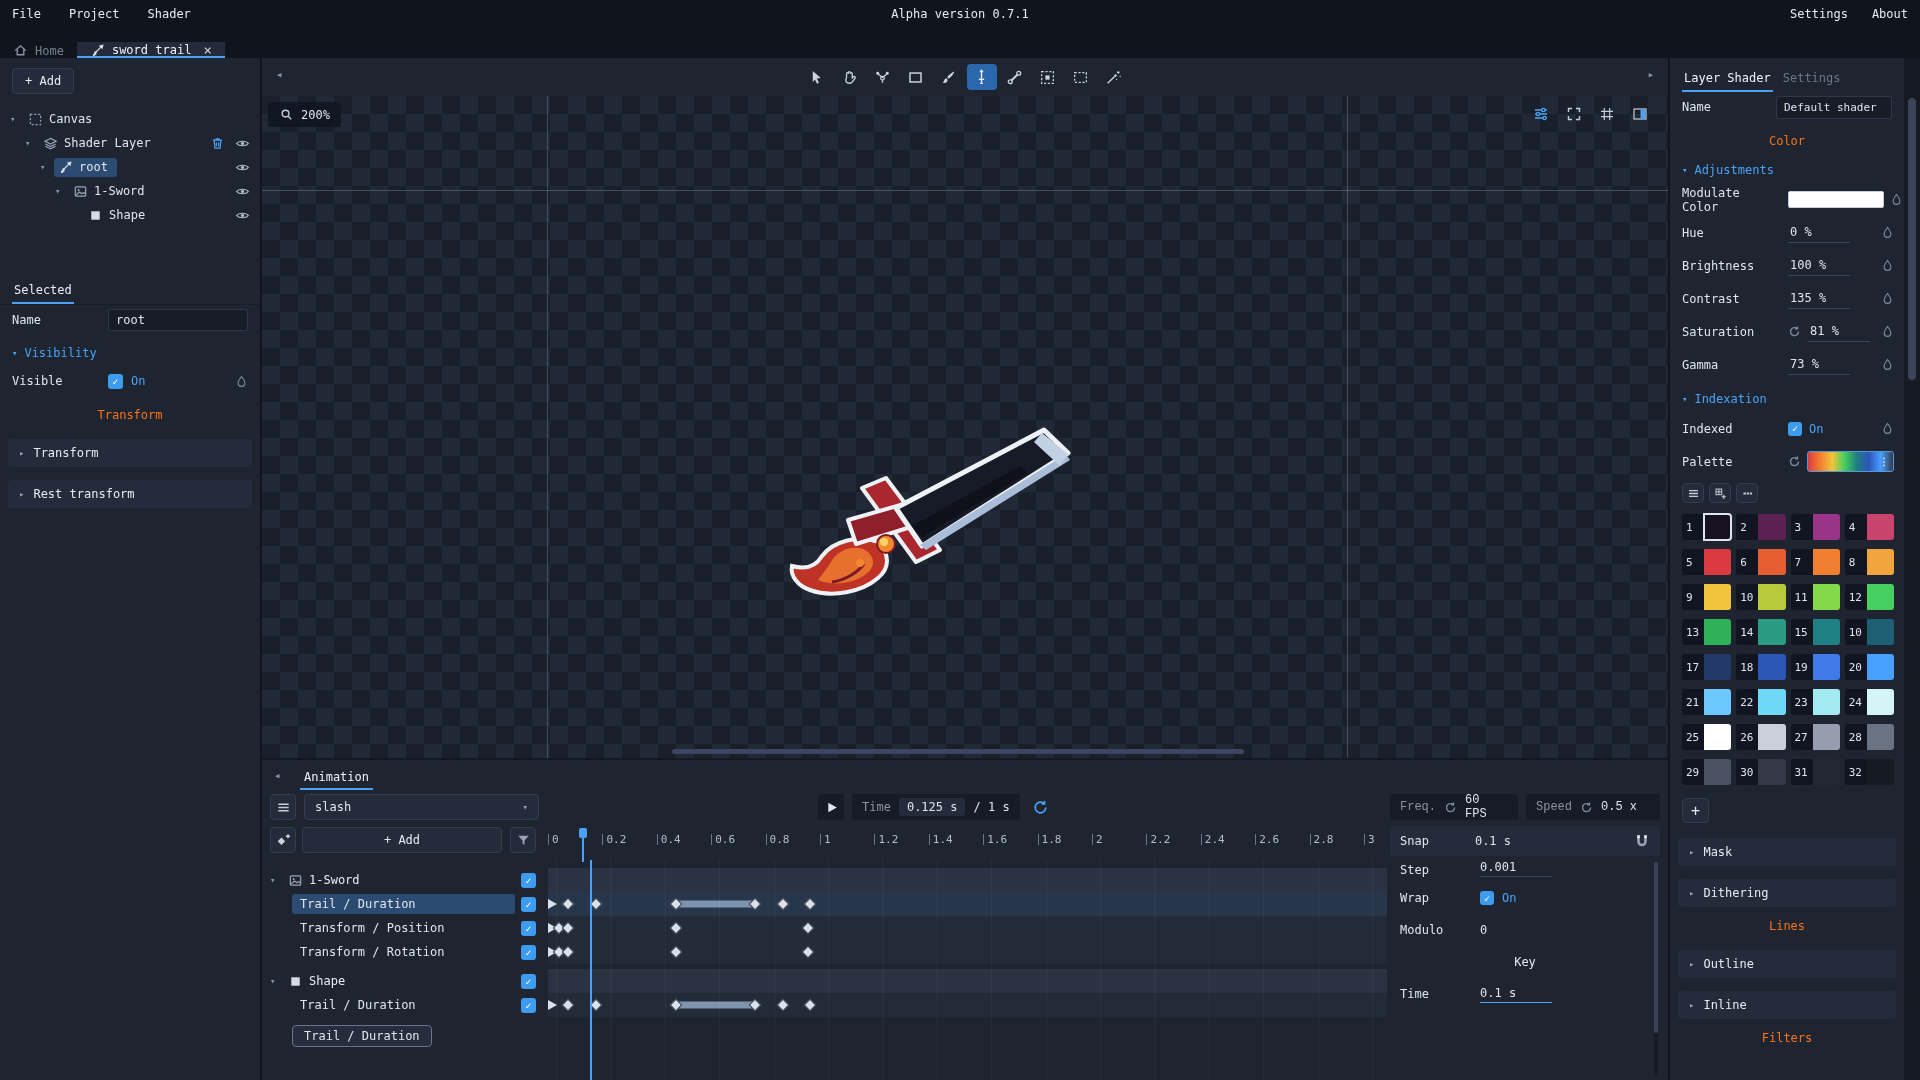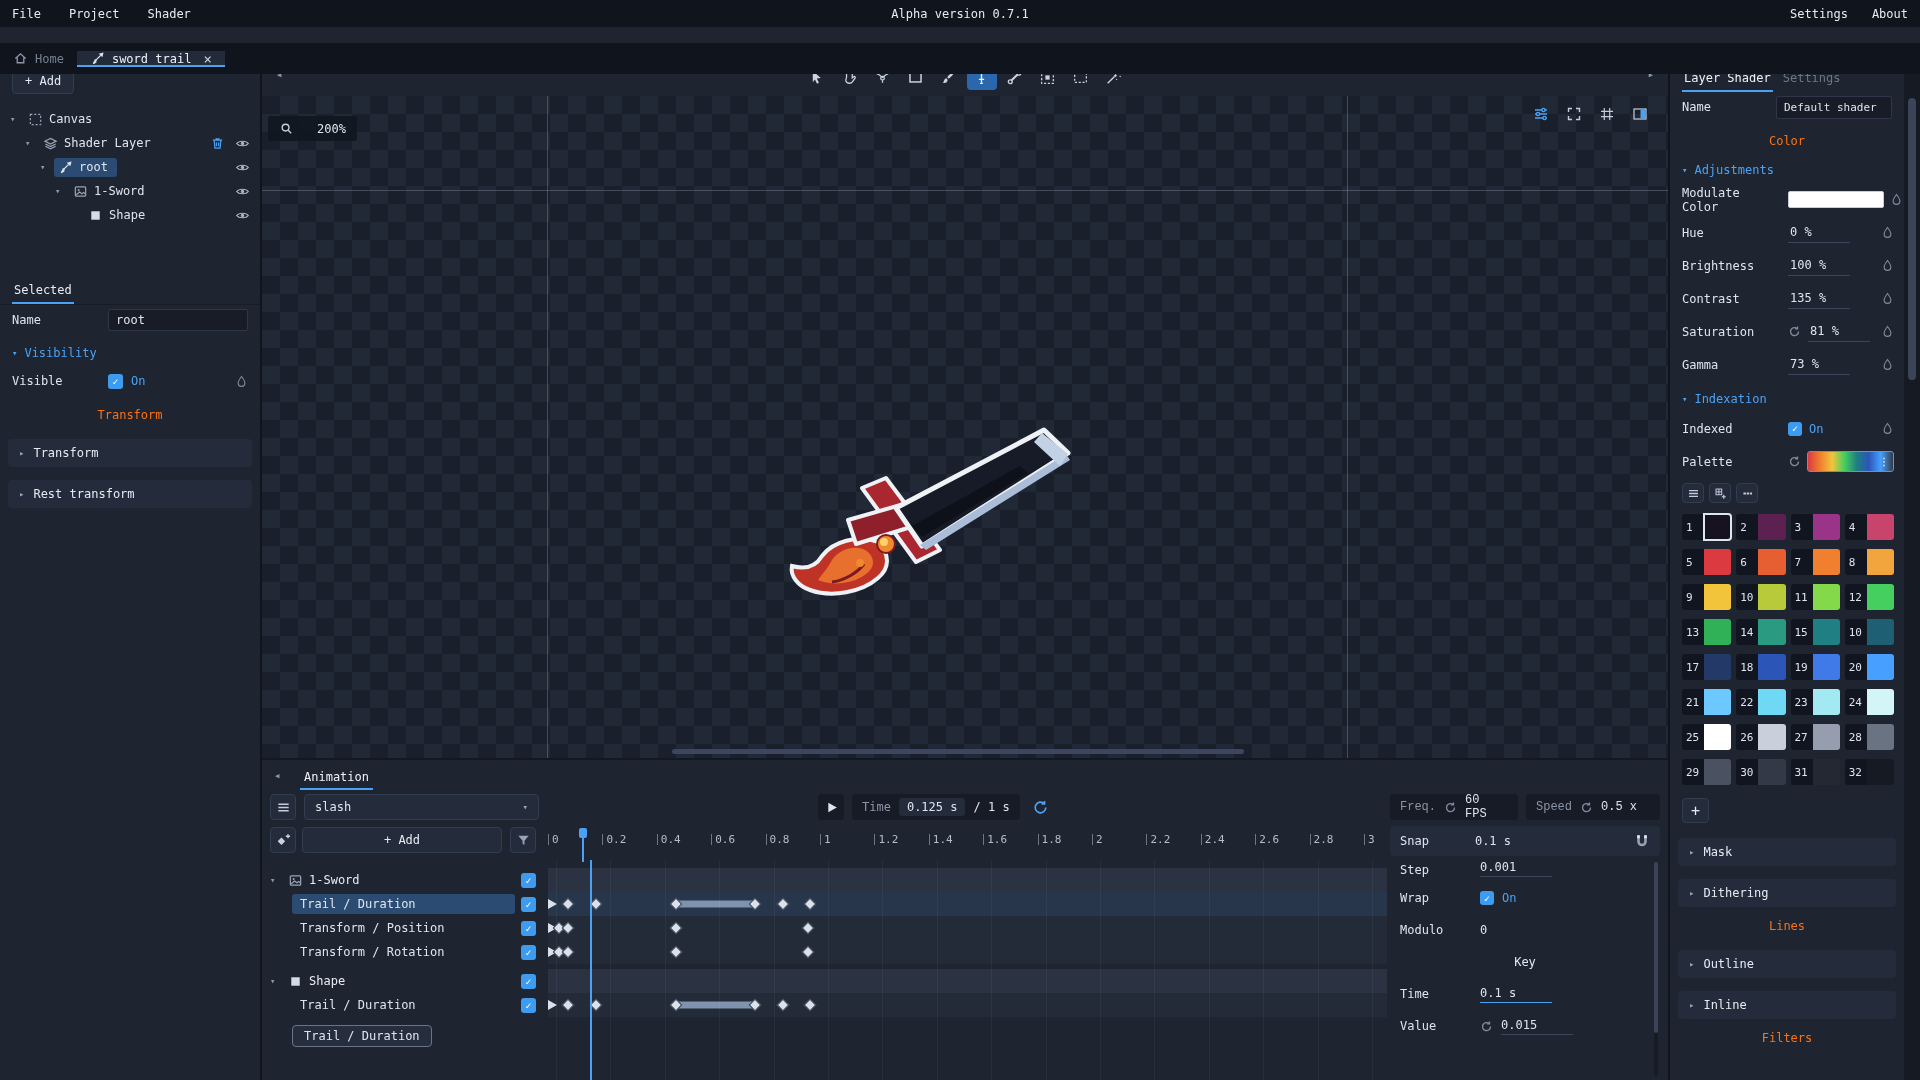--- a/index.html
+++ b/index.html
@@ -14,21 +14,21 @@
 .muted{color:#8b94a6;}
 
 
 .menubar{position:absolute;top:0;left:0;right:0;height:27px;background:#10141c;display:flex;align-items:center;padding:0 12px;z-index:20;}
 .menubar .menus{display:flex;gap:28px;}
 .menu-item{color:#e6ebf3;cursor:default;}
 .mb-title{position:absolute;left:50%;transform:translateX(-50%);color:#e6ebf3;}
 .mb-right{margin-left:auto;display:flex;gap:24px;}
 
 
-.tabbar{position:absolute;top:27px;left:0;right:0;height:31px;background:#10141c;display:flex;align-items:center;z-index:19;margin-top:16px;}
+.tabbar{position:absolute;top:27px;left:0;right:0;height:31px;background:#10141c;display:flex;align-items:flex-end;z-index:19;}
 .tab{display:flex;align-items:center;gap:7px;padding:0 13px;color:#76808f;position:relative;}
 .tab.active{background:#232b3a;color:#eef2f8;}
 .tab.active::after{content:"";position:absolute;left:0;right:0;bottom:0;height:2px;background:#4ba2f5;}
 .tab .close{margin-left:5px;color:#cfd6e2;font-size:14px;}
 
 
 .btn{background:#242c3b;border:1px solid #333d50;border-radius:4px;color:#e6ebf3;display:inline-flex;align-items:center;justify-content:center;}
 .icon-btn{width:26px;height:26px;background:#242c3b;border:1px solid #333d50;border-radius:4px;display:flex;align-items:center;justify-content:center;flex:none;}
 .icon-btn.xs{width:22px;height:20px;}
 .icon-btn.xs .icn{width:13px;height:13px;}
@@ -70,21 +70,21 @@
 .center-toolbar .edge-chev.left{position:absolute;left:14px;top:10px;}
 .center-toolbar .edge-chev.right{position:absolute;right:14px;top:10px;}
 
 .canvas{position:absolute;top:38px;left:0;right:0;height:662px;background-color:#1a202b;
  background-image:
   linear-gradient(45deg,#212836 25%,transparent 25%,transparent 75%,#212836 75%),
   linear-gradient(45deg,#212836 25%,transparent 25%,transparent 75%,#212836 75%);
  background-size:36px 36px;background-position:0 0,18px 18px;overflow:hidden;}
 .guide-v{position:absolute;top:0;bottom:0;width:1px;background:rgba(195,205,220,0.26);}
 .guide-h{position:absolute;left:0;right:0;height:1px;background:rgba(195,205,220,0.26);}
-.zoom-chip{position:absolute;left:6px;top:20px;height:25px;background:rgba(17,22,31,0.9);border-radius:3px;display:flex;align-items:center;gap:23px;padding:0 11px;z-index:3;text-align:right;}
+.zoom-chip{position:absolute;left:6px;top:6px;height:25px;background:rgba(17,22,31,0.9);border-radius:3px;display:flex;align-items:center;gap:7px;padding:0 11px;z-index:3;text-align:right;}
 .canvas-icons{position:absolute;right:16px;top:8px;display:flex;gap:9px;z-index:3;}
 .cv-icn{width:24px;height:20px;display:flex;align-items:center;justify-content:center;}
 .cv-icn .icn{width:16px;height:16px;}
 .canvas-scroll{position:absolute;bottom:4px;left:410px;width:572px;height:5px;background:#3c4660;border-radius:3px;z-index:3;}
 .sprite{position:absolute;left:500px;top:300px;z-index:2;}
 
 
 .anim{position:absolute;left:0;right:0;top:700px;bottom:0;background:#1e2531;border-top:2px solid #141822;}
 .anim-tabrow{position:relative;height:30px;display:flex;align-items:flex-end;padding-left:38px;}
 .anim-tabrow .edge-chev{position:absolute;left:12px;top:9px;}
@@ -782,30 +782,20 @@
           </div>
           <div class="prop-srow">
             <span class="plbl">Modulo</span>
             <span class="pval">0</span>
           </div>
           <div class="p-hdr">Key</div>
           <div class="prop-srow">
             <span class="plbl">Time</span>
             <span class="pval underl accline">0.1 s</span>
           </div>
-          <div class="prop-srow">
-            <span class="plbl">Value</span>
-            <span class="icn sm">
-                <svg viewBox="0 0 14 14" fill="none" stroke="#7f8ba0" stroke-width="1.5">
-                  <path d="M11.3 7A4.3 4.3 0 1 1 10 4"></path>
-                  <path d="M10.2 1.5v2.7H7.5"></path>
-                </svg>
-              </span>
-            <span class="pval underl">0.015</span>
-          </div>
           <div class="props-scroll">
               <div class="thumb"></div>
             </div>
         </div>
       </div>
     </div>
   </div>
 
   <div class="right-panel">
     <div class="panel-tabs">

